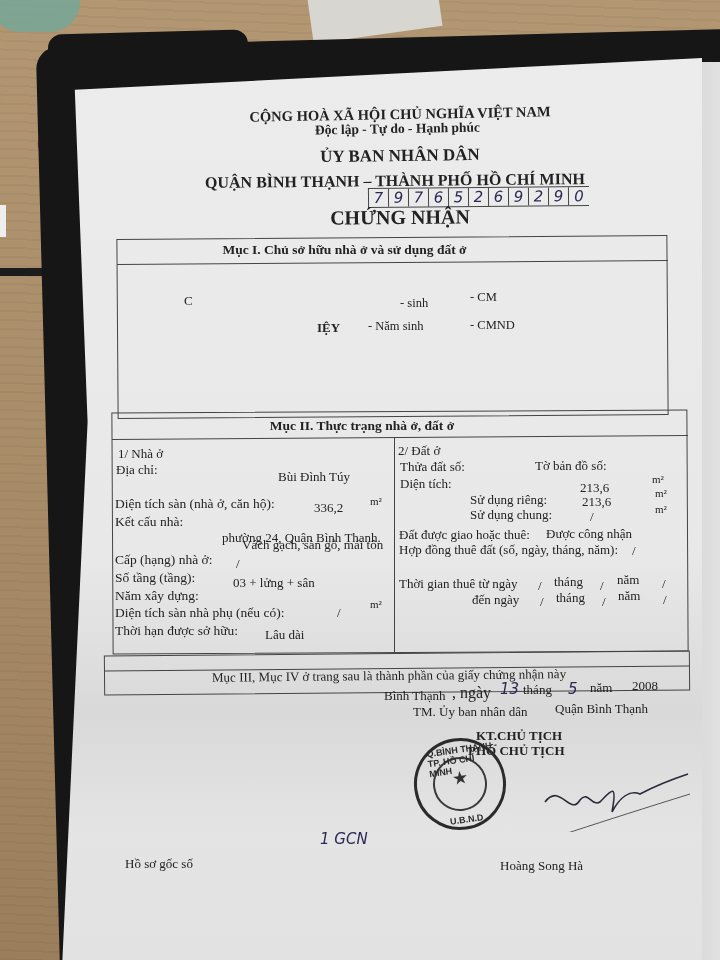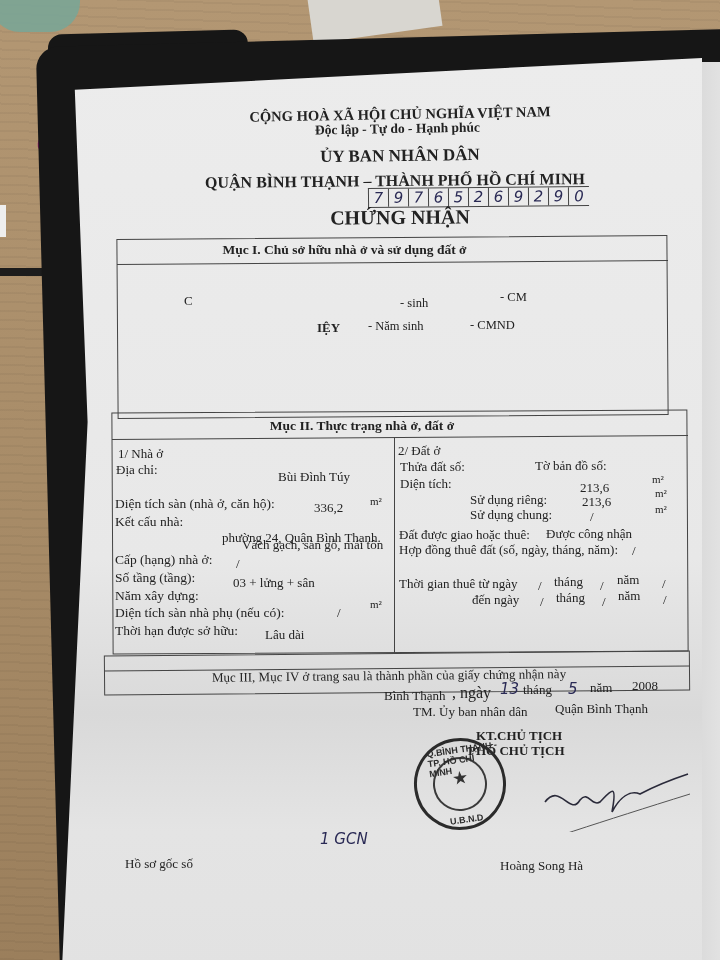--- a/index.html
+++ b/index.html
@@ -128,21 +128,21 @@
     <span class="digit-cell handwrite">9</span>
     <span class="digit-cell handwrite" style="border-right:none;">0</span>
   </div>
   <div class="t hdr" style="left:300px;top:206px;width:200px;font-size:20px;transform:rotate(-0.5deg);">CHỨNG NHẬN</div>
 
   <div class="box" style="left:117px;top:237px;width:551px;height:180px;transform:rotate(-0.4deg);"></div>
   <div class="hline" style="left:117px;top:262px;width:551px;transform:rotate(-0.4deg);"></div>
   <div class="t hdr" style="left:117px;top:242px;width:455px;font-size:13.5px;">Mục I. Chủ sở hữu nhà ở và sử dụng đất ở</div>
   <div class="t" style="left:184px;top:293px;font-size:13px;">C</div>
   <div class="t" style="left:400px;top:296px;font-size:12.5px;">- sinh</div>
-  <div class="t" style="left:470px;top:290px;font-size:12.5px;margin-left:30px;">- CM</div>
+  <div class="t" style="left:470px;top:290px;font-size:12.5px;">- CM</div>
   <div class="t" style="left:317px;top:320px;font-size:13px;font-weight:bold;">IỆY</div>
   <div class="t" style="left:368px;top:319px;font-size:12.5px;">- Năm sinh</div>
   <div class="t" style="left:470px;top:318px;font-size:12.5px;">- CMND</div>
 
   <div class="box" style="left:112px;top:411px;width:576px;height:242px;transform:rotate(-0.3deg);"></div>
   <div class="hline" style="left:112px;top:437px;width:576px;transform:rotate(-0.4deg);"></div>
   <div class="vline" style="left:394px;top:437px;height:216px;"></div>
   <div class="t hdr" style="left:112px;top:418px;width:500px;font-size:13.5px;">Mục II. Thực trạng nhà ở, đất ở</div>
 
   <div class="t" style="left:118px;top:446px;font-size:13px;">1/ Nhà ở</div>

